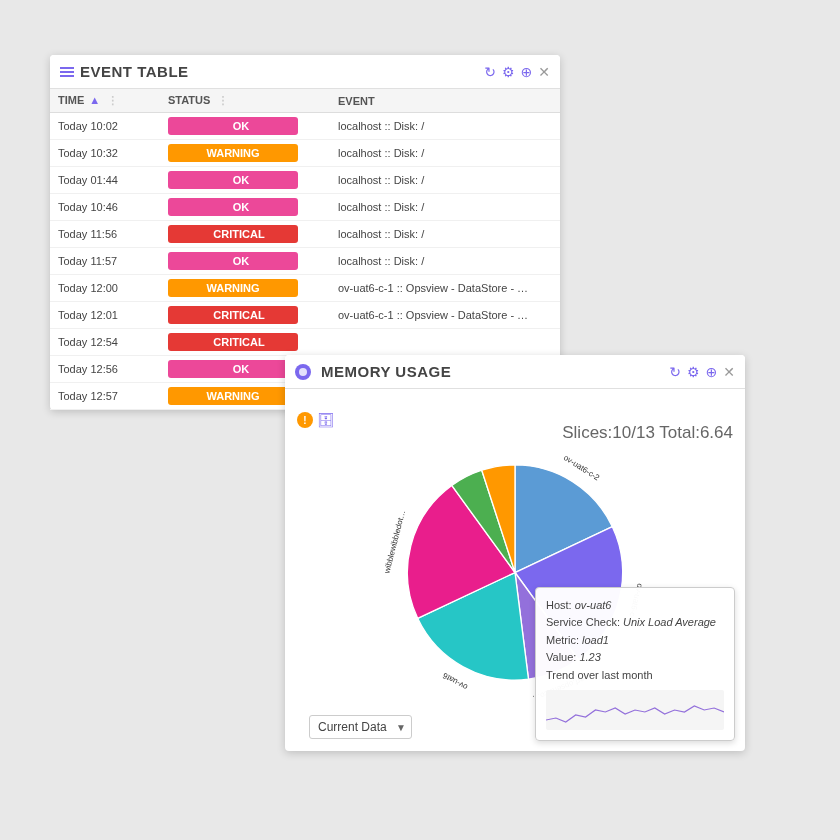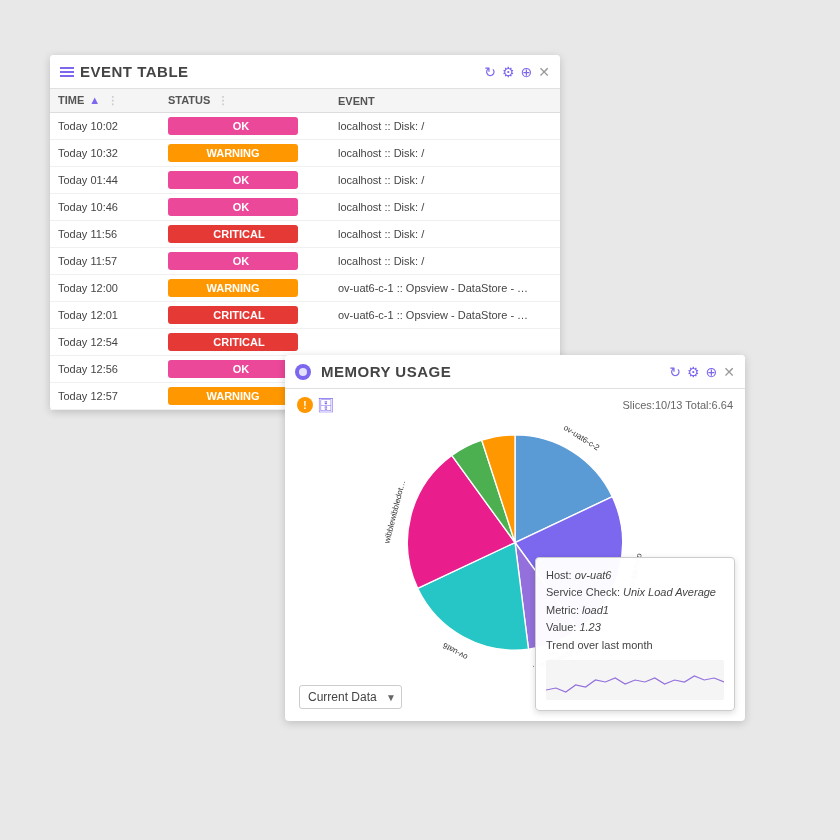--- a/index.html
+++ b/index.html
@@ -133,22 +133,23 @@
       margin-bottom: 4px;
     }
 
     .memory-icons-left {
       display: flex;
       gap: 4px;
       align-items: center;
     }
 
     .slices-info {
-      font-size: 11px;
+      font-size: 17px;
       color: #666;
+      margin-top: 26px;
     }
 
     .chart-container {
       position: relative;
       width: 100%;
       display: flex;
       justify-content: center;
       margin-top: 4px;
     }
 
@@ -157,21 +158,21 @@
       width: 280px;
       height: 260px;
     }
 
     
     .dropdown-row {
       display: flex;
       align-items: flex-end;
       gap: 6px;
       margin-top: 8px;
-      margin-left: 2px;
+      margin-left: 12px;
     }
 
     .dropdown-select {
       border: 1px solid #ccc;
       border-radius: 3px;
       padding: 4px 24px 4px 8px;
       font-size: 12px;
       color: #444;
       background: #fff;
       appearance: none;

